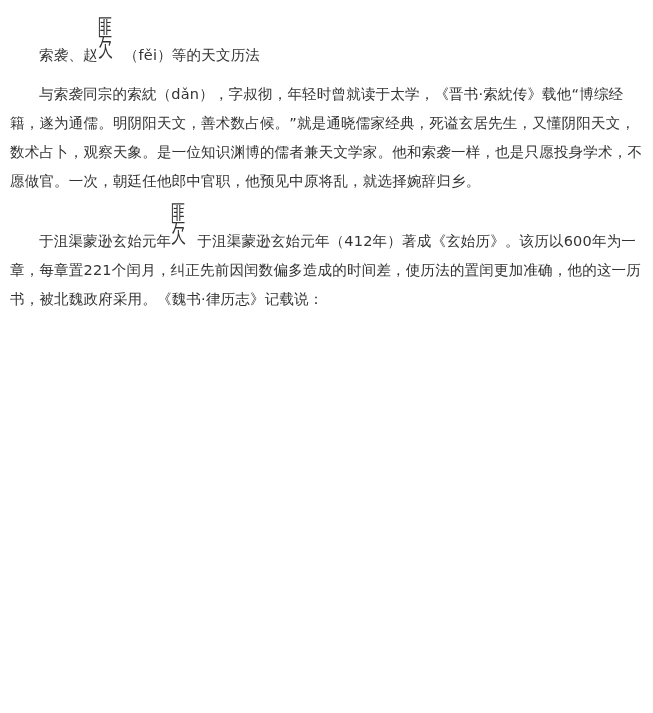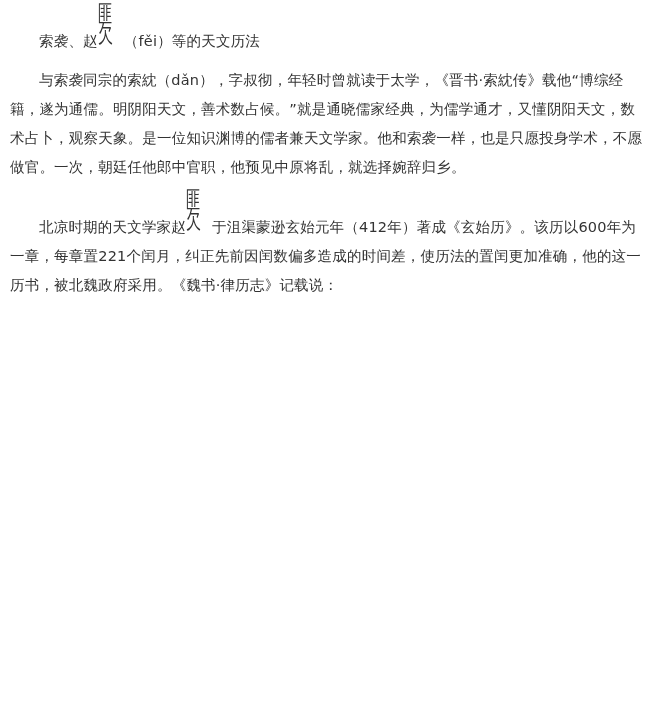--- a/index.html
+++ b/index.html
@@ -9,21 +9,21 @@
     color: #333333;
   }
   .article { padding: 0 10px 0 10px; }
   .para {
     font-size: 14.5px;
     line-height: 29px;
     margin: 0 0 8px 0;
     text-indent: 29px;
     letter-spacing: 0.2px;
   }
-  .title { margin-top: 4px; margin-bottom: 10px; line-height: 30px; }
+  .title { margin-top: 18px; margin-bottom: 10px; line-height: 30px; }
   .rare {
     display: inline-block;
     font-size: 24px;
     line-height: 20px;
     vertical-align: 4px;
     letter-spacing: -14px;
     transform: scaleX(0.62);
     transform-origin: left center;
     width: 26px;
     text-indent: 0;
@@ -31,19 +31,19 @@
   .rare span { letter-spacing: 0; }
 </style>
 </head>
 <body>
 
 <div class="article">
 
   <p class="para title"><span>索袭、赵</span><span class="rare"><span>匪欠</span></span><span>（fěi）等的天文历法</span></p>
 
 
-  <p class="para"><span>与索袭同宗的索紞（dǎn），字叔彻，年轻时曾就读于太学，《晋书·索紞传》载他“博综经籍，遂为通儒。明阴阳天文，善术数占候。”就是通晓儒家经典，为儒学通才，又懂阴阳天文，数术占卜，观察天象。是一位知识渊博的儒者兼天文学家。他和索袭一样，也是只愿投身学术，不愿做官。一次，朝廷任他郎中官职，他预见中原将乱，就选择婉辞归乡。</span></p>
+  <p class="para"><span>与索袭同宗的索紞（dǎn），字叔彻，年轻时曾就读于太学，《晋书·索紞传》载他“博综经籍，遂为通儒。明阴阳天文，善术数占候。”就是通晓儒家经典，死谥玄居先生，又懂阴阳天文，数术占卜，观察天象。是一位知识渊博的儒者兼天文学家。他和索袭一样，也是只愿投身学术，不愿做官。一次，朝廷任他郎中官职，他预见中原将乱，就选择婉辞归乡。</span></p>
 
-  <p class="para"><span>北凉时期的天文学家赵</span><span class="rare"><span>匪欠</span></span><span>于沮渠蒙逊玄始元年（412年）著成《玄始历》。该历以600年为一章，每章置221个闰月，纠正先前因闰数偏多造成的时间差，使历法的置闰更加准确，他的这一历书，被北魏政府采用。《魏书·律历志》记载说：</span></p>
+  <p class="para"><span>于沮渠蒙逊玄始元年</span><span class="rare"><span>匪欠</span></span><span>于沮渠蒙逊玄始元年（412年）著成《玄始历》。该历以600年为一章，每章置221个闰月，纠正先前因闰数偏多造成的时间差，使历法的置闰更加准确，他的这一历书，被北魏政府采用。《魏书·律历志》记载说：</span></p>
 
 
 
 </div>
 
 </body></html>

